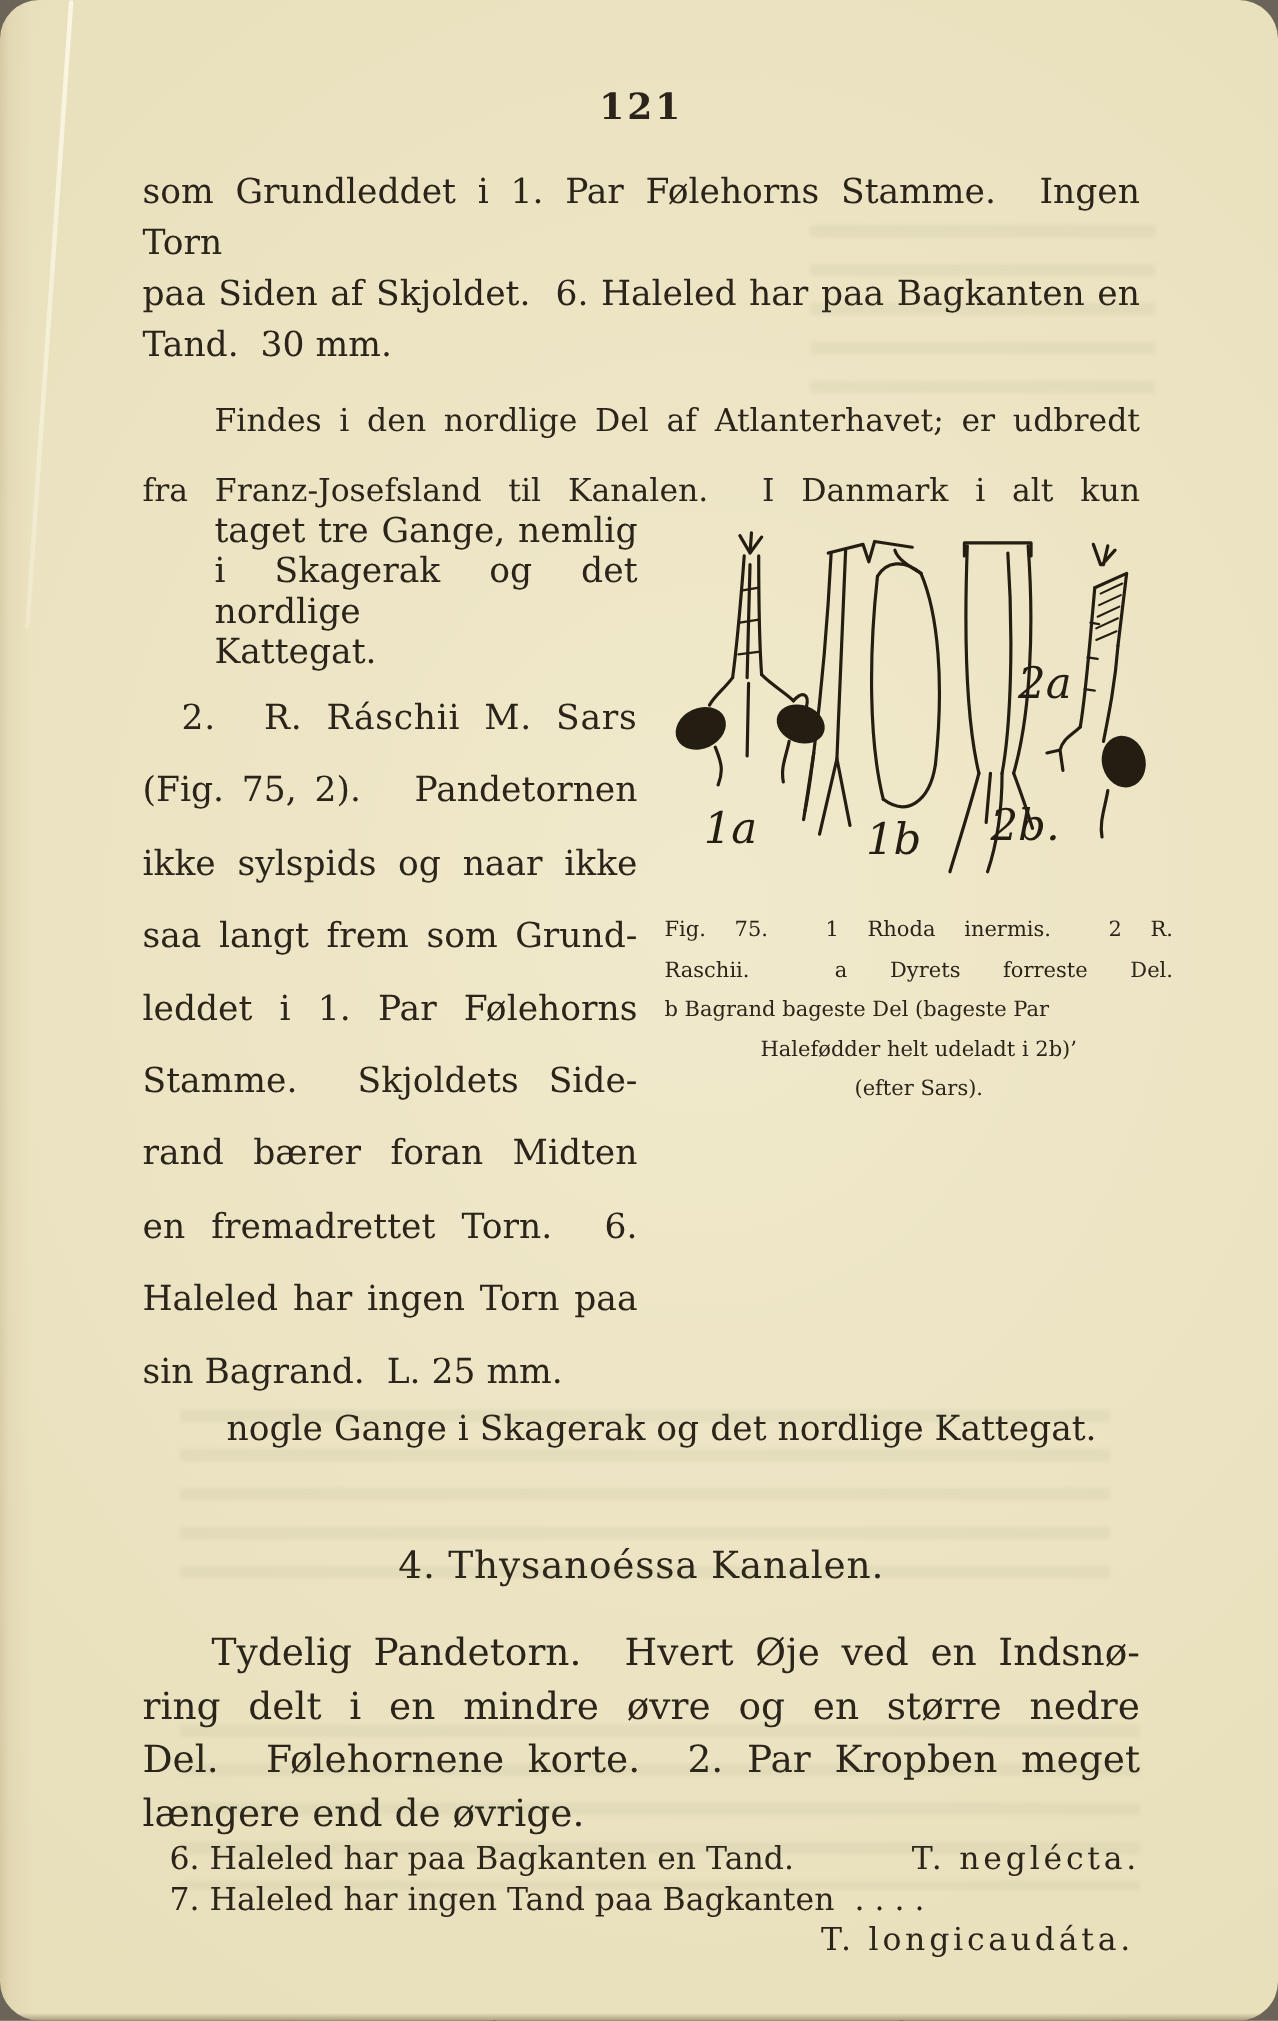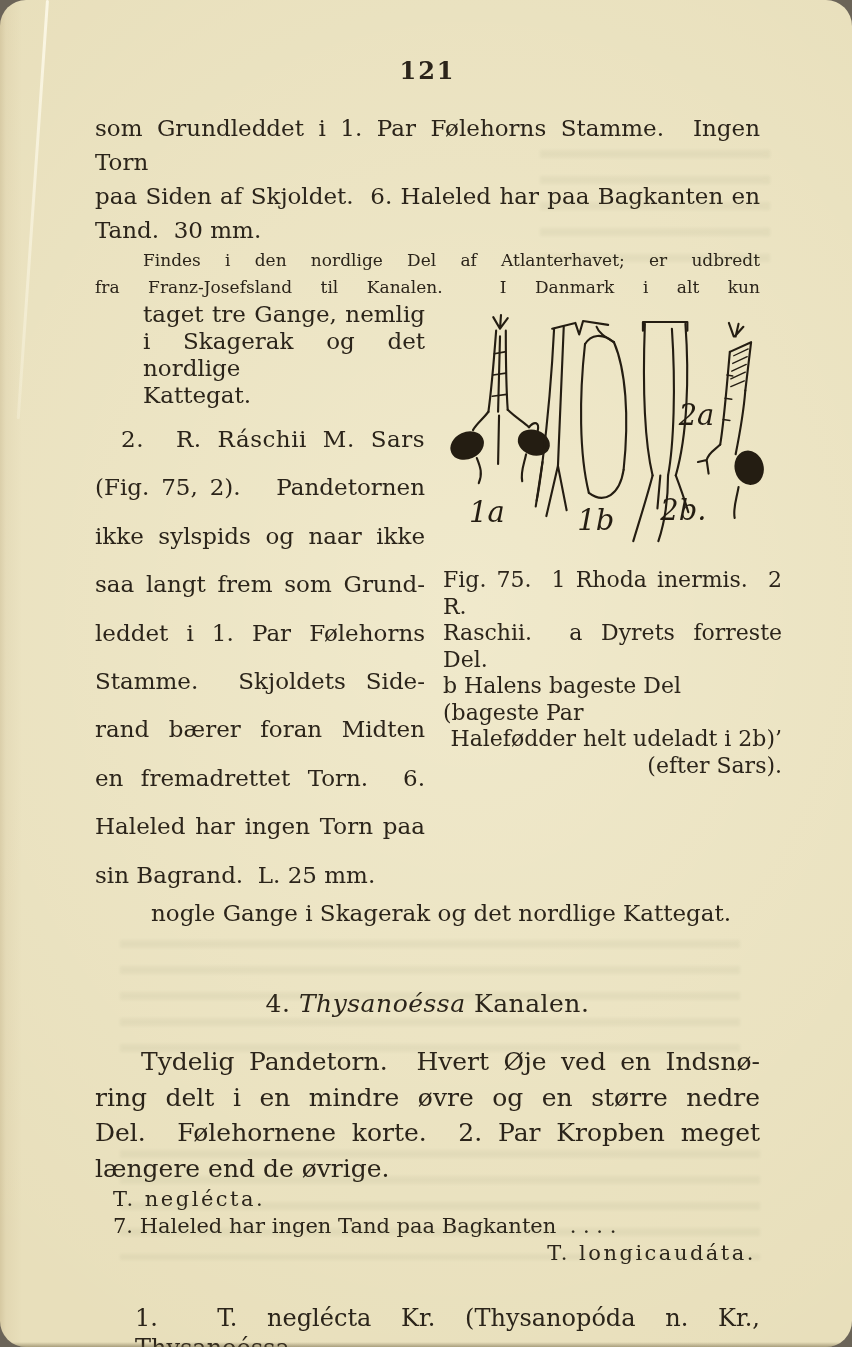--- a/index.html
+++ b/index.html
@@ -39,43 +39,43 @@
   .smudge.s3{left:120px;top:1150px;width:640px;height:110px;}
 
   .tb{width:665px;}
   .pgnum{
     width:665px;text-align:center;font-size:24px;font-weight:600;
     letter-spacing:2px;margin-bottom:26px;
   }
   .line{white-space:pre-wrap;}
   .jl{text-align:justify;text-align-last:justify;}
   .p1 .line{font-size:23px;line-height:34px;}
-  .p2 .line{font-size:17px;line-height:27px;}
+  .p2 .line{font-size:21px;line-height:27px;margin-top:20px;}
   .p2 .line:first-child{padding-left:48px;}
 
   .twocol{display:flex;width:687px;align-items:flex-start;}
   .lcol{width:330px;flex:none;}
   .lcol .cont .line{font-size:23px;line-height:27px;margin-left:48px;}
   .lcol .spec .line{font-size:23px;line-height:36.4px;margin-top:12px;}
   .lcol .spec .line:first-child{padding-left:26px;letter-spacing:0.5px;}
   .rcol{flex:1;padding-left:18px;}
   .figart{display:block;margin:6px auto 0 auto;}
-  .caption{margin-top:8px;font-size:22px;line-height:26.5px;}
+  .caption{margin-top:8px;font-size:14px;line-height:26.5px;}
   .caption .cl{white-space:pre-wrap;}
-  .caption .cc{text-align:right;}
+  .caption .cc{text-align:center;}
 
   .p3 .line{font-size:23px;line-height:28px;}
   .p3 .line:first-child{padding-left:56px;}
   .p3{margin-top:6px;}
 
   .heading{
     width:665px;text-align:center;font-size:25px;margin:62px 0 26px 0;
     letter-spacing:0.5px;
   }
-  .heading .genus{font-style:italic;}
+  .heading .genus{}
   .p4 .line{font-size:25px;line-height:35.5px;}
   .p4 .line:first-child{padding-left:46px;}
 
   .keytitle{
     width:665px;text-align:center;font-weight:bold;font-size:22px;
     margin:30px 0 8px 0;
   }
   .keyrow{font-size:21px;line-height:27px;display:flex;padding-left:18px;white-space:pre-wrap;}
   .keyrow .kt{flex:1;}
   .keyrow .sp{letter-spacing:2.5px;white-space:pre;}
@@ -185,21 +185,21 @@
         <g font-family="&quot;DejaVu Serif&quot;,&quot;Liberation Serif&quot;,serif" font-style="italic" font-size="30" fill="#241d12" stroke="none">
           <text x="26" y="222">1a</text>
           <text x="138" y="230">1b</text>
           <text x="243" y="122">2a</text>
           <text x="224" y="220">2b.</text>
         </g>
       </svg>
       <div class="caption">
         <div class="cl jl">Fig. 75.  1 Rhoda inermis.  2 R.</div>
         <div class="cl jl">Raschii.  a Dyrets forreste Del.</div>
-        <div class="cl">b Halens bageste Del (bageste Par</div>
+        <div class="cl">b Bagrand bageste Del (bageste Par</div>
         <div class="cl cc">Halefødder helt udeladt i 2b)’</div>
         <div class="cl cc">(efter Sars).</div>
       </div>
     </div>
   </div>
 
   <div class="tb p3">
     <div class="line">nogle Gange i Skagerak og det nordlige Kattegat.</div>
   </div>
 
@@ -209,20 +209,21 @@
 
   <div class="tb p4">
     <div class="line jl">Tydelig Pandetorn.  Hvert Øje ved en Indsnø-</div>
     <div class="line jl">ring delt i en mindre øvre og en større nedre</div>
     <div class="line jl">Del.  Følehornene korte.  2. Par Kropben meget</div>
     <div class="line">længere end de øvrige.</div>
   </div>
 
   <div class="tb">
     <div class="keyrow">
+      <span class="kt">6. Haleled har paa Bagkanten en Tand.</span>
       <span class="sp">T. neglécta.</span>
     </div>
     <div class="keyrow">
       <span class="kt">7. Haleled har ingen Tand paa Bagkanten  . . . .</span>
       <span class="sp"></span>
     </div>
     <div class="keyrow right">
       <span class="sp">T. longicaudáta.</span>
     </div>
   </div>

